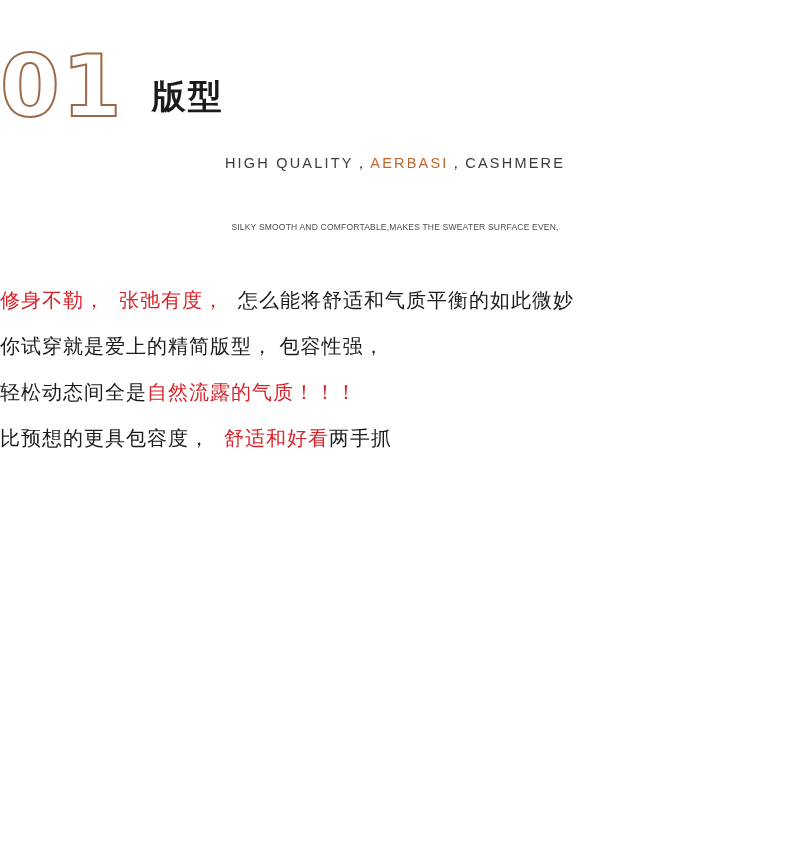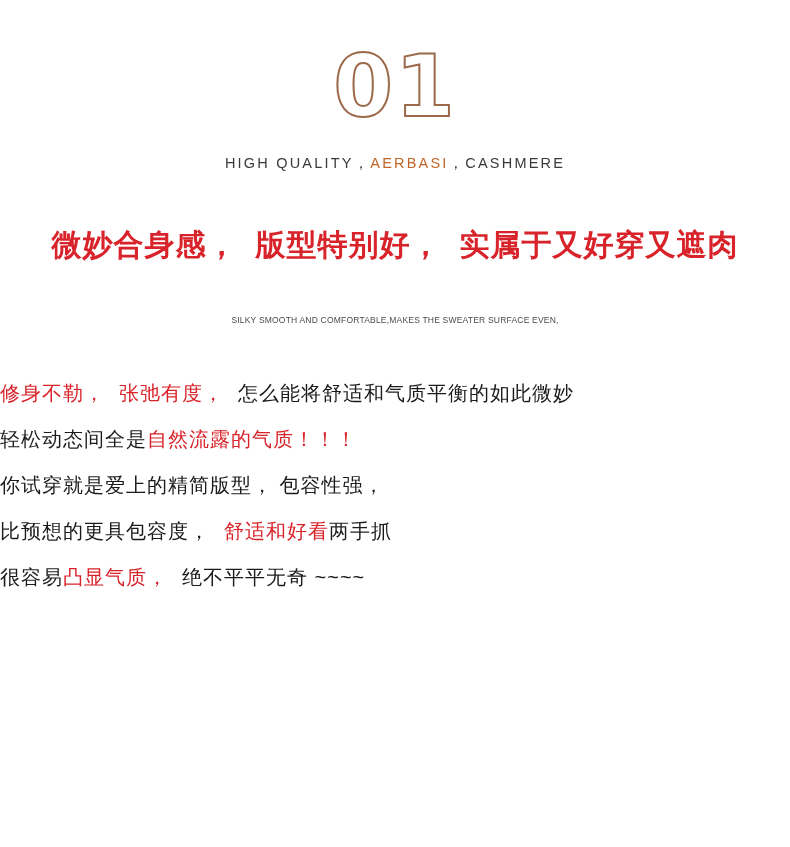--- a/index.html
+++ b/index.html
@@ -19,21 +19,20 @@
     width: 790px;
     height: 847px;
     box-sizing: border-box;
   }
 
   
   .header-block {
     margin-top: 46px;
     display: flex;
     align-items: flex-end;
-    justify-content: center;
     gap: 28px;
   }
   .big-number {
     font-family: "DejaVu Sans", sans-serif;
     font-size: 86px;
     font-weight: 700;
     line-height: 0.95;
     letter-spacing: 2px;
     color: transparent;
     -webkit-text-stroke: 2px #9c6a4a;
@@ -104,43 +103,38 @@
   .cn-body .red { color: #d8232a; }
   .cn-body .sp { display: inline-block; width: 14px; }
 </style>
 </head>
 <body>
 
 <div class="page">
 
   <div class="header-block">
     <span class="big-number">01</span>
+    <span class="section-title">版型</span>
   </div>
 
   <div class="eng-sub">
     <span>HIGH QUALITY，</span><span class="accent">AERBASI</span><span>，CASHMERE</span>
   </div>
 
-  <div class="headline">
-    <span>微妙合身感，</span><span class="gap"></span><span>版型特别好，</span><span class="gap"></span><span>实属于又好穿又遮肉</span>
-  </div>
 
   <div class="eng-para">
     <div>SILKY SMOOTH AND COMFORTABLE,MAKES THE SWEATER SURFACE EVEN,</div>
   </div>
 
   <div class="cn-body">
     <div class="line">
       <span class="red">修身不勒，</span><span class="sp"></span><span class="red">张弛有度，</span><span class="sp"></span><span>怎么能将舒适和气质平衡的如此微妙</span>
     </div>
+    <div class="line">你试穿就是爱上的精简版型， 包容性强，</div>
     <div class="line">
       <span>轻松动态间全是</span><span class="red">自然流露的气质！！！</span>
     </div>
-    <div class="line">你试穿就是爱上的精简版型， 包容性强，</div>
     <div class="line">
       <span>比预想的更具包容度，</span><span class="sp"></span><span class="red">舒适和好看</span><span>两手抓</span>
-    </div>
-    <div class="line">
-      <span>很容易</span><span class="red">凸显气质，</span><span class="sp"></span><span>绝不平平无奇 ~~~~</span>
     </div>
   </div>
 
 </div>
 
 </body></html>

